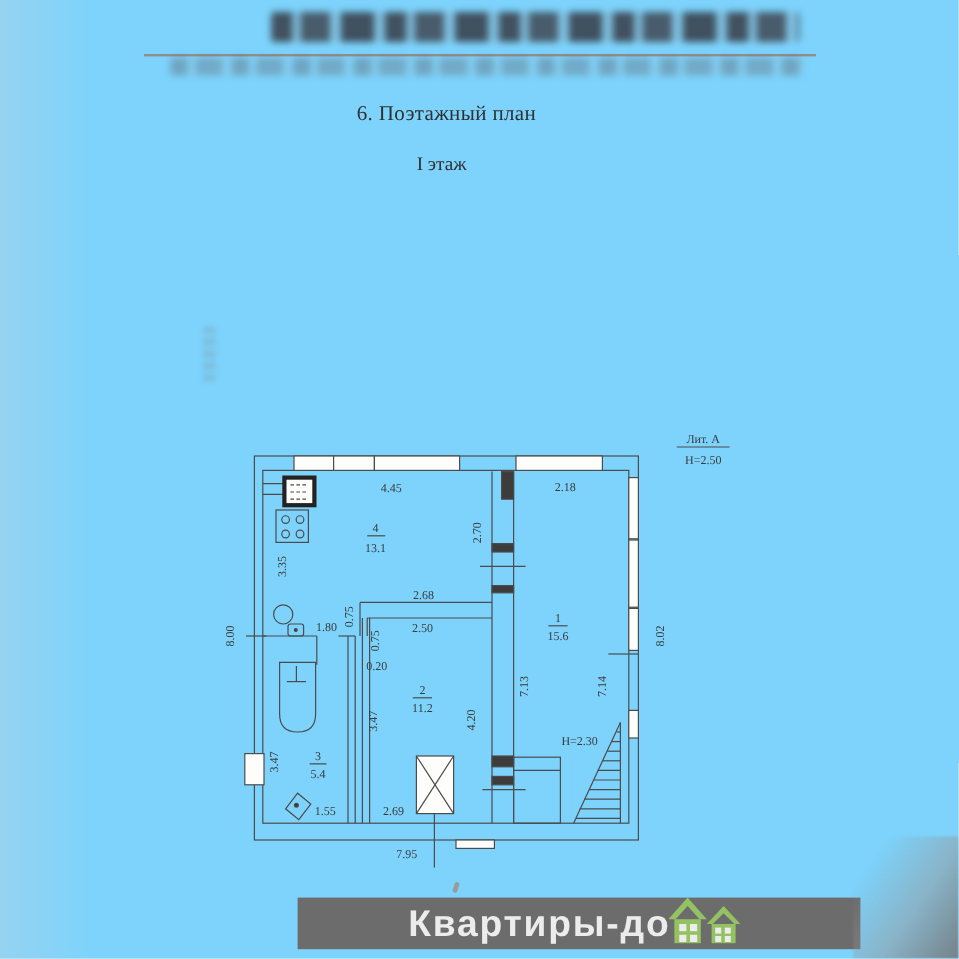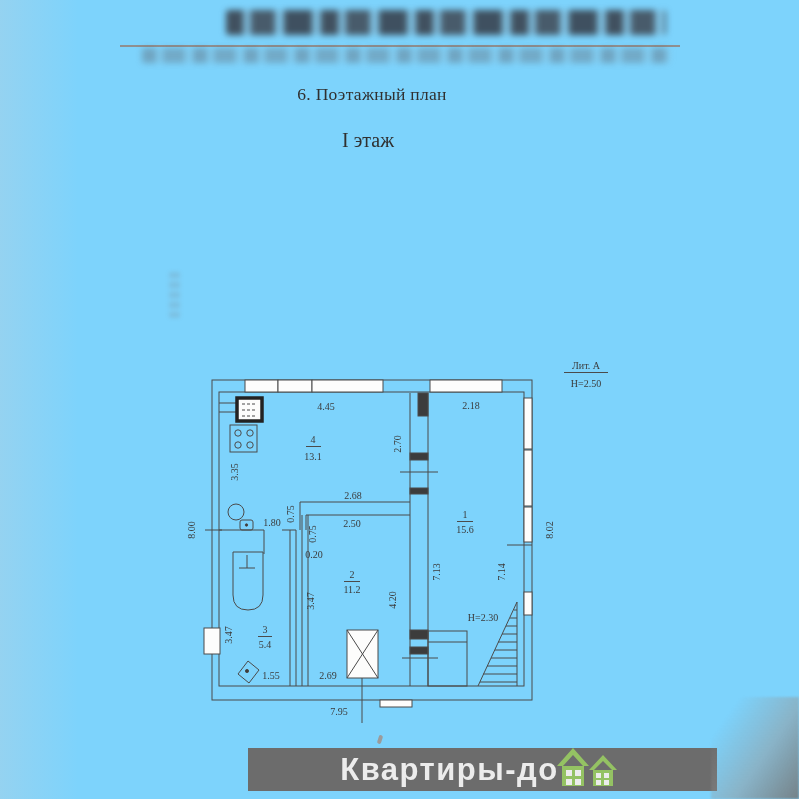--- a/index.html
+++ b/index.html
@@ -33,21 +33,21 @@
     filter:blur(2px);opacity:.4;border-radius:2px;
   }
   .photo-mark{position:absolute;left:378px;top:735px;width:4px;height:9px;background:#9b9b9b;border-radius:2px;transform:rotate(18deg);}
   
   .h-section{
     position:absolute;left:372px;top:84px;transform:translateX(-50%);
     font-size:17.5px;letter-spacing:.3px;color:#303030;white-space:nowrap;
   }
   .h-floor{
     position:absolute;left:368px;top:129px;transform:translateX(-50%);
-    font-size:20px;color:#303030;white-space:nowrap;
+    font-size:16px;color:#303030;white-space:nowrap;
   }
   
   .plan-wrap{position:absolute;left:180px;top:352px;width:430px;height:380px;}
   .plan-wrap svg{display:block;}
   .plan-wrap text{
     font-family:"Liberation Serif","DejaVu Serif",serif;
     font-size:10px;fill:#3b3b3b;
   }
   
   .watermark{

